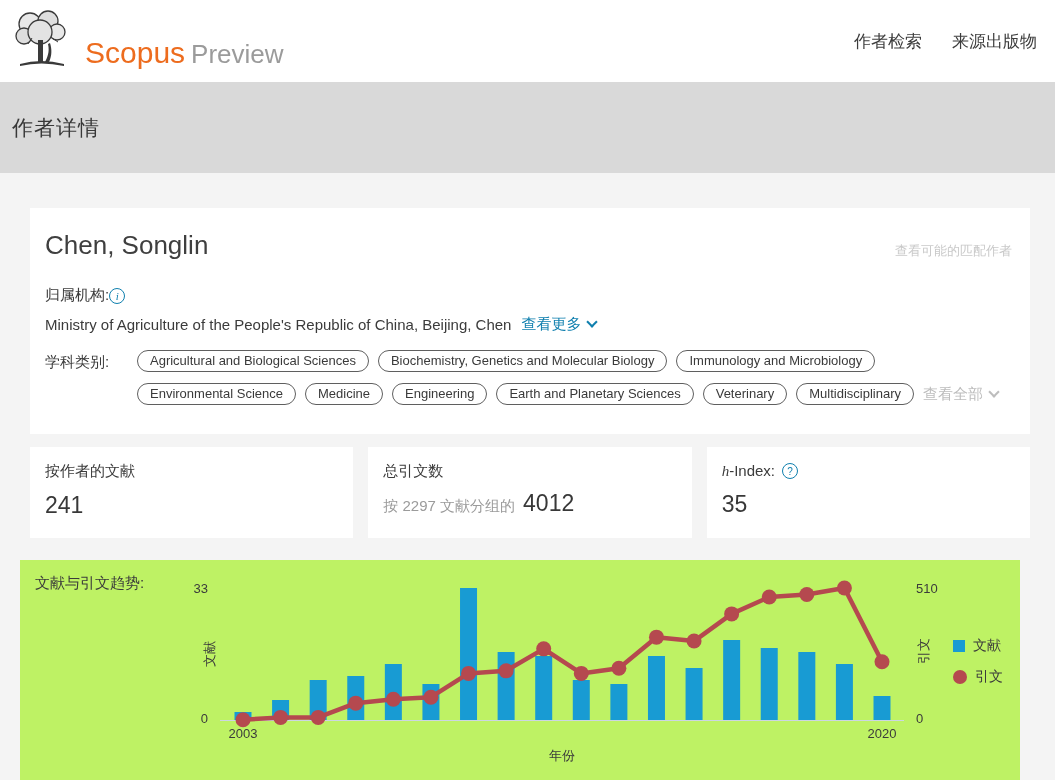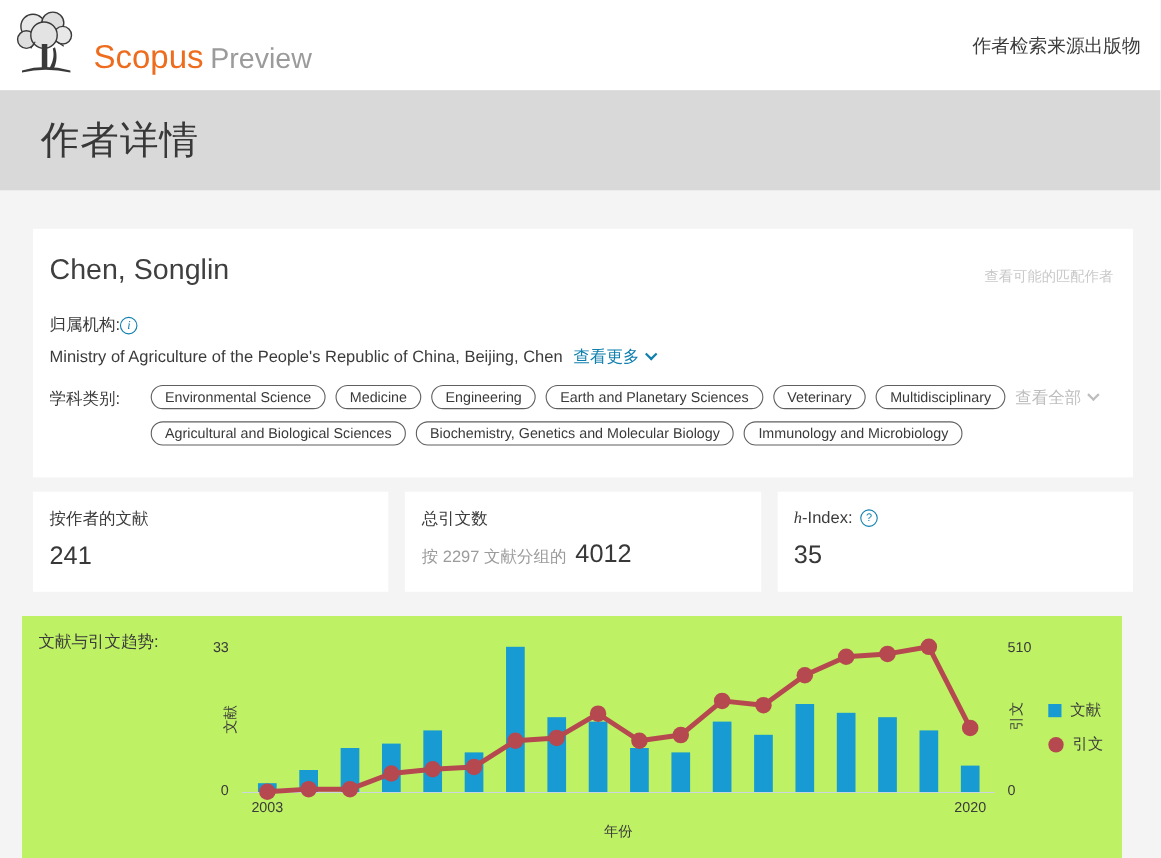--- a/index.html
+++ b/index.html
@@ -6,26 +6,26 @@
   html,body { width:1055px; height:780px; }
   body { font-family:"Liberation Sans", sans-serif; color:#3b3b3b; background:#f4f4f4; }
   .page { position:relative; width:1055px; height:780px; overflow:hidden; background:#f4f4f4; }
 
   
   .header { position:absolute; top:0; left:0; width:1055px; height:82px; background:#fff; }
   .logo-wrap { position:absolute; left:12px; top:8px; width:58px; height:64px; cursor:pointer; }
   .brand { position:absolute; left:85px; top:36px; font-size:30px; }
   .brand .scopus { color:#ed6c1e; font-weight:500; }
   .brand .preview { color:#9b9b9b; font-weight:300; margin-left:6px; font-size:26px; }
-  .nav { position:absolute; right:18px; top:0; height:82px; display:flex; align-items:center; }
+  .nav { position:absolute; right:18px; top:0; height:82px; display:flex; align-items:center; gap:30px; }
   .nav a { font-size:17px; color:#3c3c3c; text-decoration:none; cursor:pointer; }
 
   
   .banner { position:absolute; top:82px; left:0; width:1055px; height:91px; background:#d9d9d9; display:flex; align-items:center; }
-  .banner h1 { font-size:35px; font-weight:400; color:#383838; margin-left:37px; letter-spacing:1px; }
+  .banner h1 { font-size:21px; font-weight:400; color:#383838; margin-left:12px; letter-spacing:1px; }
 
   
   .card { background:#fff; }
   .author-card { position:absolute; top:208px; left:30px; width:1000px; height:226px; padding:20px 18px 0 15px; }
   .name-row { display:flex; justify-content:space-between; align-items:flex-start; }
   .author-name { font-size:26px; font-weight:400; color:#3f3f3f; line-height:34px; }
   .matches-link { font-size:13px; color:#c9c9c9; text-decoration:none; margin-top:14px; cursor:pointer; }
 
   .aff-label-row { margin-top:24px; font-size:15px; display:flex; align-items:center; }
   .info-icon, .help-icon { display:inline-flex; align-items:center; justify-content:center;
@@ -118,33 +118,33 @@
       <span>归属机构:</span>
       <span class="info-icon">i</span>
     </div>
     <div class="aff-row">
       <span>Ministry of Agriculture of the People's Republic of China, Beijing, Chen</span>
       <a class="link"><span>查看更多</span><span class="chev"></span></a>
     </div>
     <div class="subjects">
       <div class="subjects-label">学科类别:</div>
       <div class="pill-rows">
+        <div class="pill-row">
+          <span class="pill">Agricultural and Biological Sciences</span>
+          <span class="pill">Biochemistry, Genetics and Molecular Biology</span>
+          <span class="pill">Immunology and Microbiology</span>
+        </div>
         <div class="pill-row second">
           <span class="pill">Environmental Science</span>
           <span class="pill">Medicine</span>
           <span class="pill">Engineering</span>
           <span class="pill">Earth and Planetary Sciences</span>
           <span class="pill">Veterinary</span>
           <span class="pill">Multidisciplinary</span>
           <a class="gray-link"><span>查看全部</span><span class="chev"></span></a>
-        </div>
-        <div class="pill-row">
-          <span class="pill">Agricultural and Biological Sciences</span>
-          <span class="pill">Biochemistry, Genetics and Molecular Biology</span>
-          <span class="pill">Immunology and Microbiology</span>
         </div>
       </div>
     </div>
   </div>
 
   <div class="metrics">
     <div class="card metric-card">
       <div class="metric-label">按作者的文献</div>
       <div class="metric-value">241</div>
     </div>

